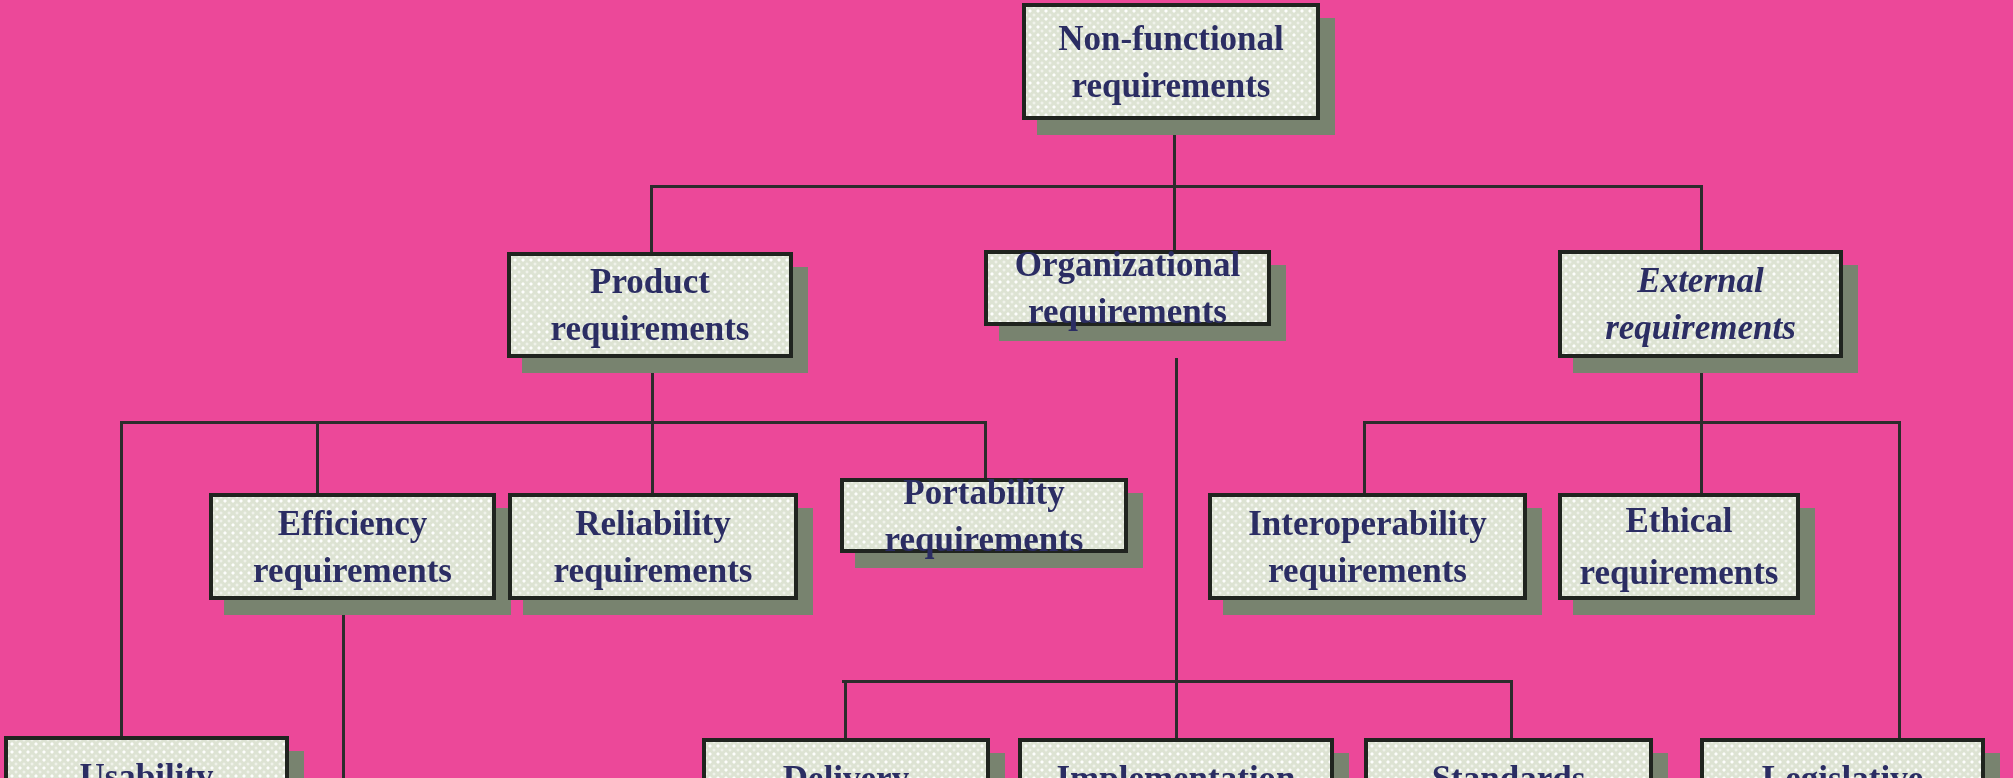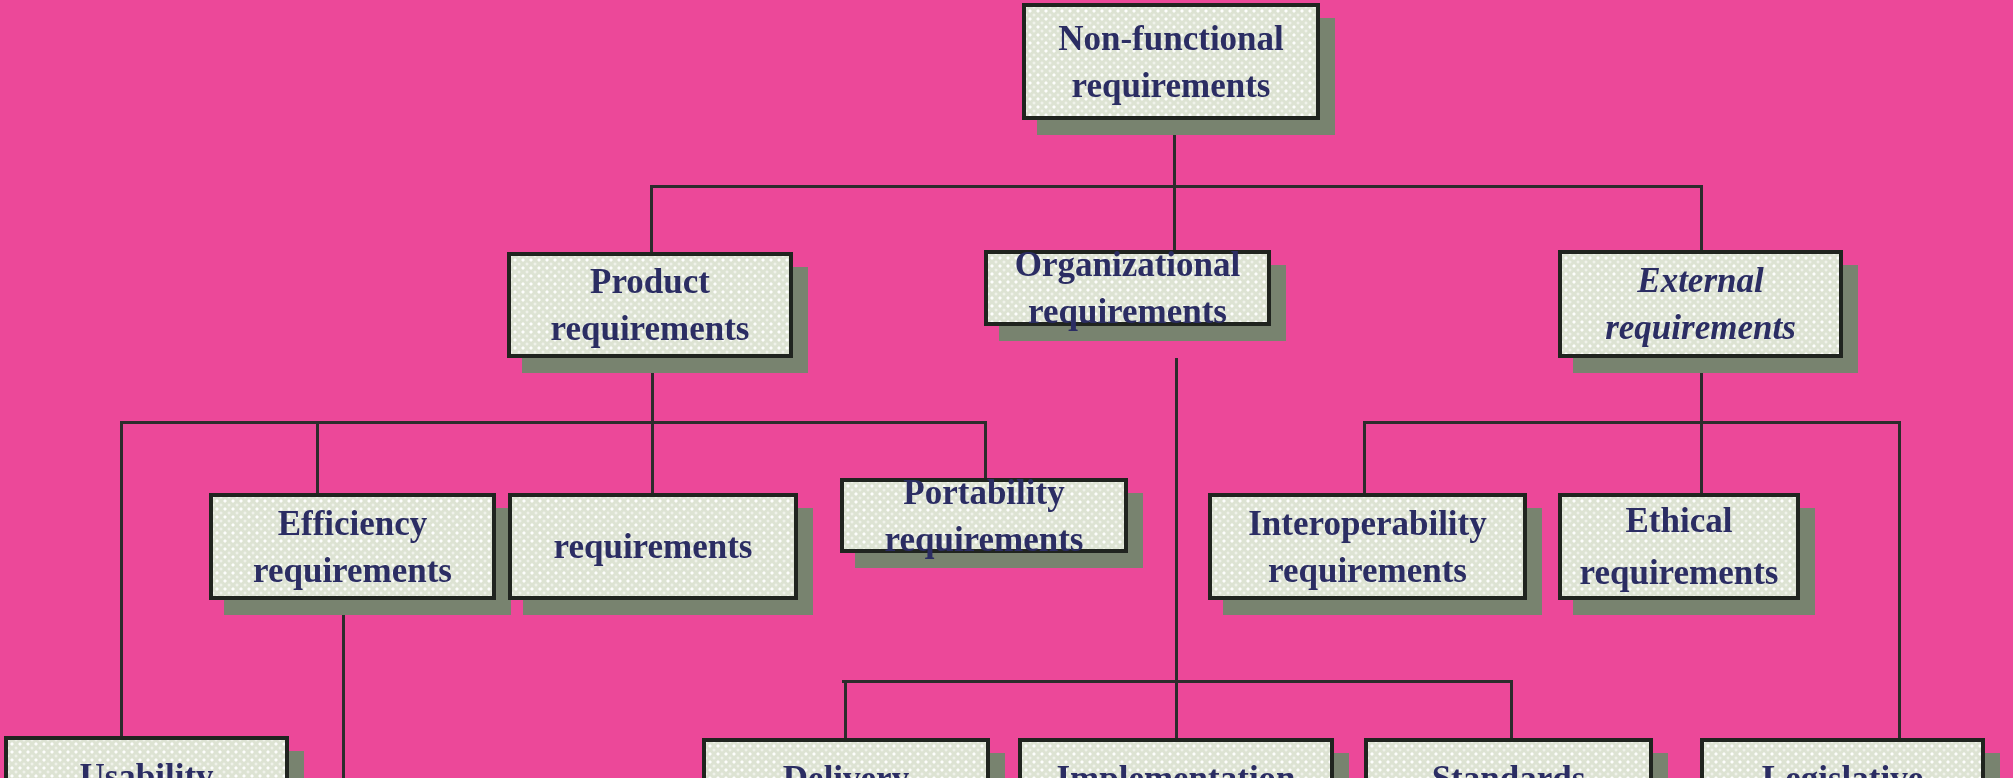--- a/index.html
+++ b/index.html
@@ -135,20 +135,21 @@
     <span>External</span>
     <span>requirements</span>
   </div>
 
   <div class="node n-efficiency">
     <span>Efficiency</span>
     <span>requirements</span>
   </div>
 
   <div class="node n-reliability">
+    <span>Reliability</span>
     <span>requirements</span>
   </div>
 
   <div class="node n-portability">
     <span>Portability</span>
     <span>requirements</span>
   </div>
 
   <div class="node n-interoperability">
     <span>Interoperability</span>

